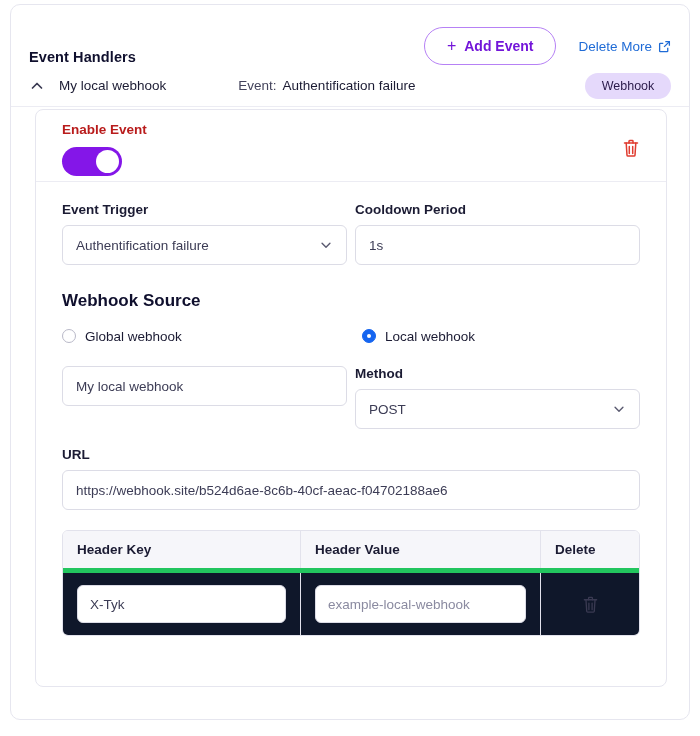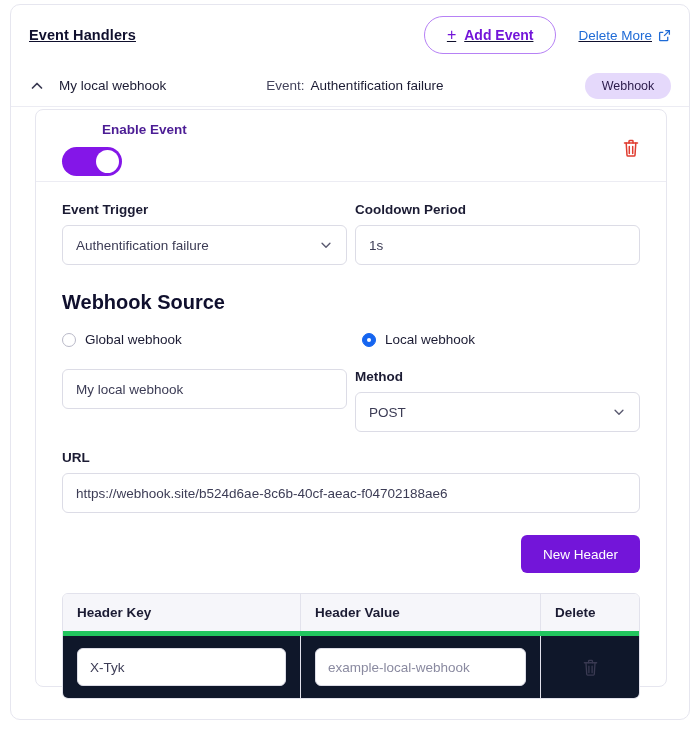--- a/index.html
+++ b/index.html
@@ -27,23 +27,22 @@
     height: 716px;
     background: #ffffff;
     border: 1px solid #e6e6ef;
     border-radius: 10px;
   }
   
   .card-header {
     position: relative;
     height: 60px;
     display: flex;
-    align-items: center;
+    align-items: flex-end;
     padding: 0 18px;
-    text-decoration: underline;
   }
   .card-title {
     font-size: 14.5px;
     font-weight: bold;
     color: #0f0f2d;
     letter-spacing: .1px;
   }
   .header-right {
     margin-left: auto;
     display: flex;
@@ -95,21 +94,21 @@
     width: 16px; height: 16px;
     margin-right: 14px;
     flex: none;
     color: #3a3a52;
   }
   .accordion-name {
     font-size: 13.5px;
     color: #1b1b33;
   }
   .event-label {
-    margin-left: 100px;
+    margin-left: 72px;
     font-size: 13.5px;
     color: #44445c;
   }
   .event-value {
     margin-left: 6px;
     font-size: 13.5px;
     color: #1b1b33;
   }
   .badge {
     margin-left: auto;
@@ -138,22 +137,21 @@
   }
   .panel-top {
     position: relative;
     height: 72px;
     border-bottom: 1px solid #ececf3;
     padding: 12px 20px 0 26px;
   }
   .enable-label {
     font-size: 13.5px;
     font-weight: bold;
-    color: #4c1d95;
-    margin-left: 40px;
+    color: #b91c1c;
   }
   .toggle {
     margin-top: 10px;
     width: 60px;
     height: 29px;
     border-radius: 15px;
     background: #8416e8;
     position: relative;
     cursor: pointer;
   }
@@ -211,32 +209,32 @@
     justify-content: space-between;
     cursor: pointer;
   }
   .caret {
     width: 14px; height: 14px;
     color: #5a5a70;
     flex: none;
   }
   .section-title {
     margin: 26px 0 18px 0;
-    font-size: 20px;
+    font-size: 17px;
     font-weight: bold;
     color: #0f0f2d;
   }
   .radio-row {
     display: flex;
     align-items: center;
     margin-bottom: 22px;
   }
   .radio-item {
     display: flex;
-    align-items: center;
+    align-items: flex-start;
     gap: 9px;
     font-size: 13.5px;
     color: #1b1b33;
     cursor: pointer;
   }
   .radio-item.first { width: 300px; }
   .radio {
     width: 14px; height: 14px;
     border-radius: 50%;
     border: 1px solid #b9b9c8;
@@ -443,23 +441,20 @@
           </div>
         </div>
 
         <div class="mt18">
           <div class="field-label">URL</div>
           <div class="input url-input">
             <span>https://webhook.site/b524d6ae-8c6b-40cf-aeac-f04702188ae6</span>
           </div>
         </div>
 
-        <div class="new-header-wrap">
-          <button class="new-header-btn">New Header</button>
-        </div>
 
         <div class="tbl">
           <div class="thead">
             <div class="th c1">Header Key</div>
             <div class="th c2">Header Value</div>
             <div class="th c3">Delete</div>
           </div>
           <div class="trow">
             <div class="td c1">
               <div class="cell-input">

